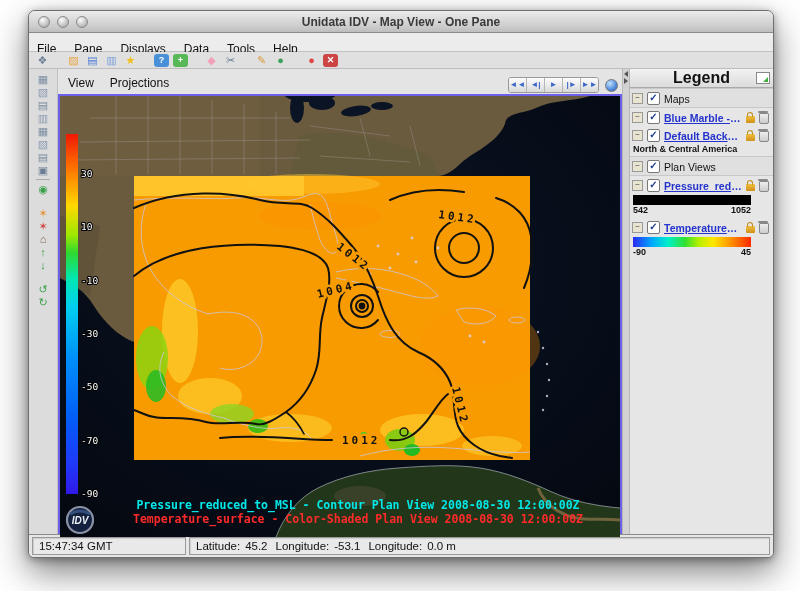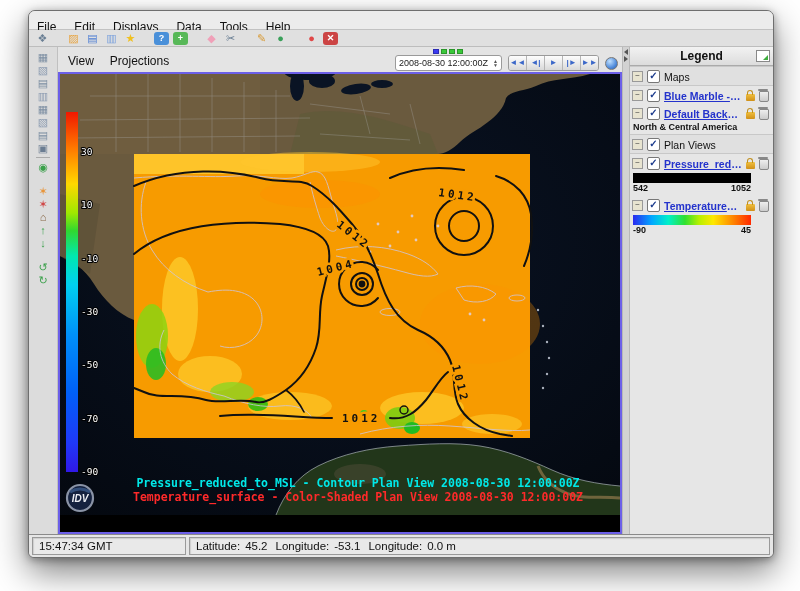--- a/index.html
+++ b/index.html
@@ -56,21 +56,21 @@
   
   .splitter{flex:0 0 6px;background:#d2d2d2;border-left:1px solid #b8b8b8;border-right:1px solid #b8b8b8;
             display:flex;flex-direction:column;align-items:center;padding-top:2px;gap:1px;}
   .sarr{width:0;height:0;border-top:3px solid transparent;border-bottom:3px solid transparent;}
   .sarr.left{border-right:4px solid #555;}
   .sarr.right{border-left:4px solid #555;}
   
   .legend{flex:1;background:#e6e6e6;display:flex;flex-direction:column;font-size:10.5px;overflow:hidden;}
   .lhead{height:18px;background:linear-gradient(#f2f2f2,#dcdcdc);border-bottom:1px solid #aaa;
          display:flex;align-items:center;position:relative;}
-  .lhead .ltitle{flex:1;text-align:center;font-weight:bold;font-size:12px;color:#111;}
+  .lhead .ltitle{flex:1;text-align:center;font-weight:bold;font-size:16px;color:#111;}
   .floaticon{position:absolute;right:3px;top:3px;width:12px;height:10px;background:#fff;border:1px solid #888;}
   .floaticon::after{content:"";position:absolute;right:1px;bottom:1px;width:0;height:0;
                     border-left:5px solid transparent;border-bottom:5px solid #3fae3f;}
   .lrow{display:flex;align-items:center;gap:4px;padding:3px 2px 2px 2px;}
   .grow{border-top:1px solid #c8c8c8;border-bottom:1px solid #c8c8c8;background:#e0e0e0;}
   .cbtn{width:9px;height:9px;background:#e8e4d0;border:1px solid #999;font-size:8px;line-height:7px;
         text-align:center;color:#444;flex:0 0 9px;}
   .chk{width:11px;height:11px;background:#fff;border:1px solid #777;border-radius:2px;
        font-size:10px;line-height:10px;text-align:center;color:#1a3a8c;font-weight:bold;flex:0 0 11px;}
   .glabel{font-weight:normal;color:#111;}
@@ -99,24 +99,32 @@
   .sbox.time{flex:0 0 140px;}
   .sbox.pos{flex:1;gap:8px;}
   .pospair{display:flex;gap:5px;}
 </style>
 </head>
 <body>
 
 <div class="page">
   <div class="window">
 
+    <div class="titlebar">
+      <div class="lights">
+        <div class="light"></div>
+        <div class="light"></div>
+        <div class="light"></div>
+      </div>
+      <div class="wtitle">Unidata IDV - Map View - One Pane</div>
+    </div>
 
     <div class="menubar">
       <span>File</span>
-      <span>Edit</span>
+      <span>Pane</span>
       <span>Displays</span>
       <span>Data</span>
       <span>Tools</span>
       <span>Help</span>
     </div>
 
     <div class="toolbar">
       <span class="tbi" style="color:#6a7f94">❖</span>
       <span class="tgap"></span>
       <span class="tbi" style="color:#e8a33d">▨</span>
@@ -161,35 +169,20 @@
         <span class="ri" style="color:#3aa04a">↻</span>
       </div>
 
       <div class="viewcol">
         <div class="viewstrip">
           <div class="vmenus">
             <span>View</span>
             <span>Projections</span>
           </div>
           <div class="stripright">
-            <div class="timecol">
-              <div class="dots">
-                <span class="dot" style="background:#3a3af0"></span>
-                <span class="dot" style="background:#3ac83a"></span>
-                <span class="dot" style="background:#3ac83a"></span>
-                <span class="dot" style="background:#3ac83a"></span>
-              </div>
-              <div class="combo">
-                <span>2008-08-30 12:00:00Z</span>
-                <span class="stepper">
-                    <span>▲</span>
-                    <span>▼</span>
-                  </span>
-              </div>
-            </div>
             <div class="playgrp">
               <span class="pbtn">◄◄</span>
               <span class="pbtn">◄|</span>
               <span class="pbtn">►</span>
               <span class="pbtn">|►</span>
               <span class="pbtn">►►</span>
             </div>
             <span class="clockbtn"></span>
           </div>
         </div>

